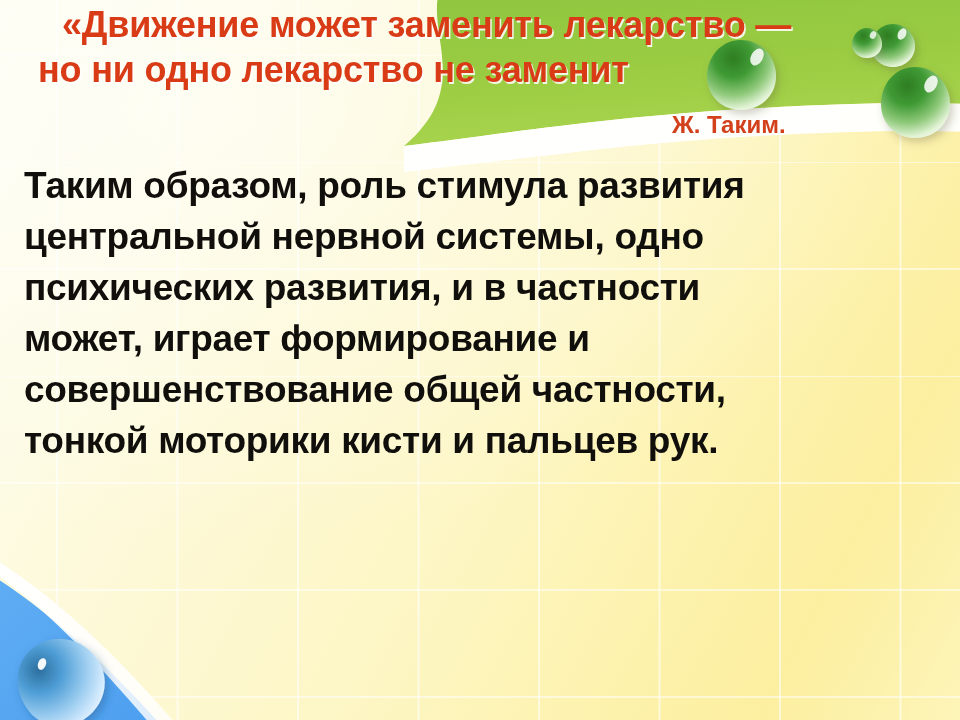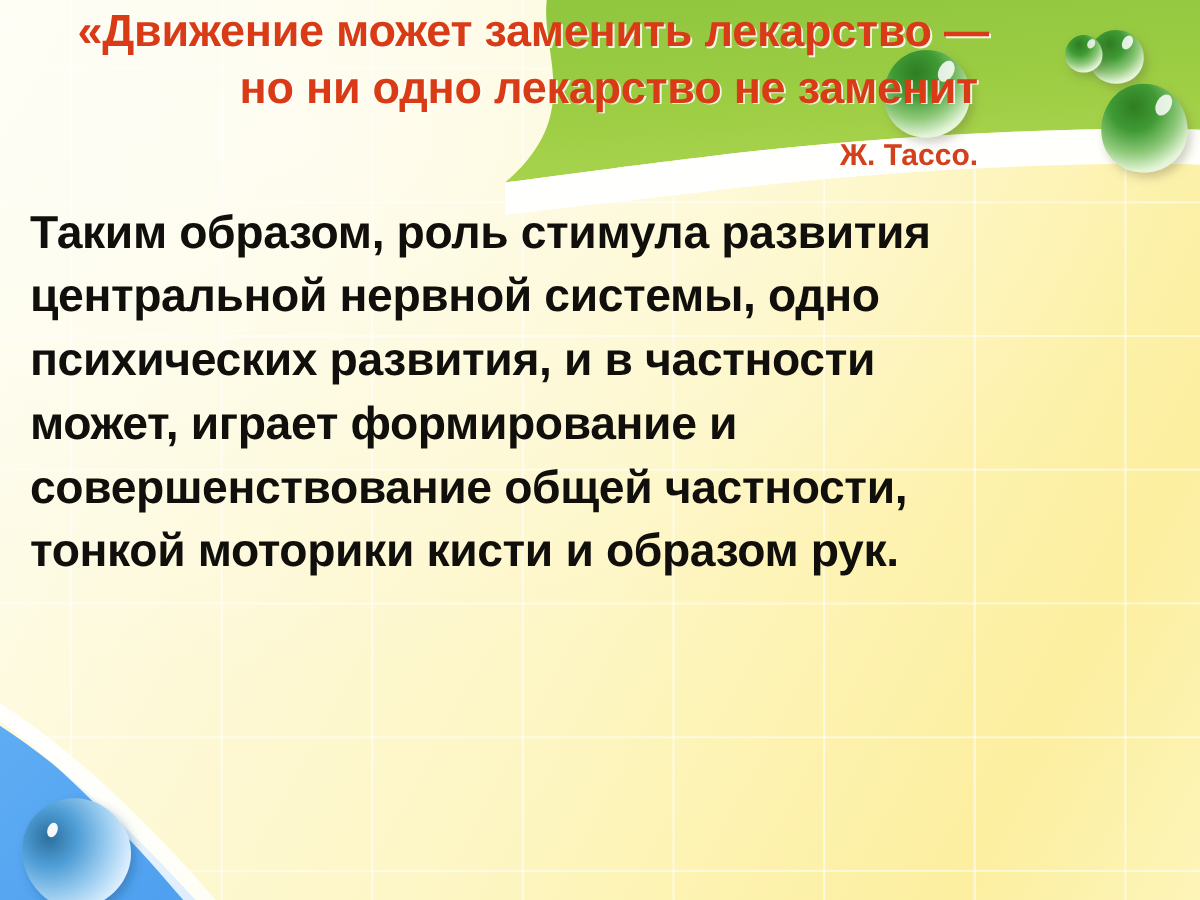--- a/index.html
+++ b/index.html
@@ -66,21 +66,21 @@
   .title-line {
     font-size: 36px;
     font-weight: bold;
     color: #d83b16;
     line-height: 45px;
     letter-spacing: -0.2px;
     text-shadow: 1.5px 1.5px 0 rgba(255,255,255,0.85);
     white-space: nowrap;
   }
   .title-line.l1 { padding-left: 36px; }
-  .title-line.l2 { padding-left: 12px; text-align: center; }
+  .title-line.l2 { padding-left: 12px; }
   .title-line.l3 { padding-left: 12px; }
 
   .attribution {
     position: absolute;
     left: 672px;
     top: 111px;
     font-size: 24px;
     font-weight: bold;
     color: #d2401c;
     text-shadow: 1px 1px 0 rgba(255,255,255,0.8);
@@ -186,24 +186,24 @@
         <ellipse cx="42" cy="664" rx="4" ry="6" fill="#ffffff" opacity="0.95" transform="rotate(20 42 664)"></ellipse>
       </g>
     </g>
   </svg>
 
   <div class="title-block">
     <div class="title-line l1">«Движение может заменить лекарство —</div>
     <div class="title-line l2">но ни одно лекарство не заменит</div>
   </div>
 
-  <div class="attribution">Ж. Тассо.</div>
+  <div class="attribution">Ж. Таким.</div>
 
   <div class="body-block">
     <div class="body-line">Таким образом, роль стимула развития</div>
     <div class="body-line">центральной нервной системы, одно</div>
     <div class="body-line">психических развития, и в частности</div>
     <div class="body-line">может, играет формирование и</div>
     <div class="body-line">совершенствование общей частности,</div>
-    <div class="body-line">тонкой моторики кисти и образом рук.</div>
+    <div class="body-line">тонкой моторики кисти и пальцев рук.</div>
   </div>
 
 </div>
 
 </body></html>

